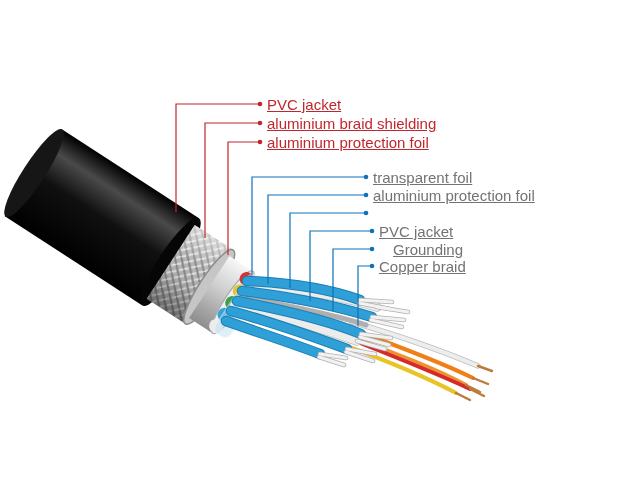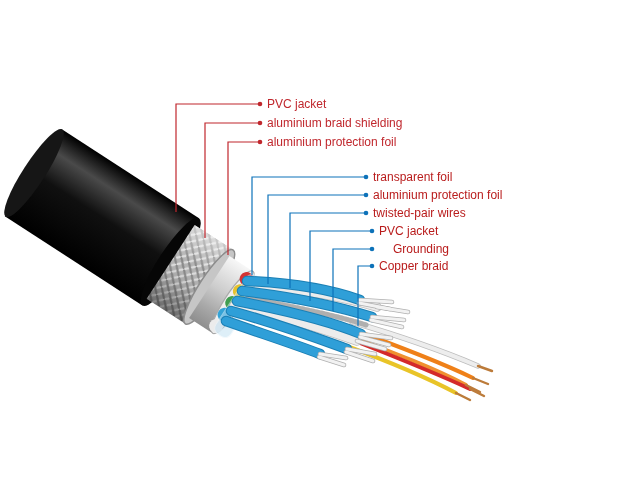--- a/index.html
+++ b/index.html
@@ -1,21 +1,21 @@
 <!DOCTYPE html>
 <html><head>
 <meta charset="utf-8">
 <style>
   html,body{margin:0;padding:0;background:#ffffff;}
   .stage{position:relative;width:640px;height:480px;background:#ffffff;overflow:hidden;
          font-family:"Liberation Sans",sans-serif;}
   .stage svg{position:absolute;left:0;top:0;}
-  .label{position:absolute;font-size:12px;line-height:15px;white-space:nowrap;}
+  .label{position:absolute;font-size:15px;line-height:15px;white-space:nowrap;text-decoration:underline;}
   .label.outer{color:#c0272d;}
-  .label.inner{color:#b91c1c;}
+  .label.inner{color:#737373;}
 </style>
 </head>
 <body>
 
 <div class="stage">
 
   <svg width="640" height="480" viewBox="0 0 640 480">
     <defs>
       <linearGradient id="gJ" x1="0" y1="0" x2="0" y2="1">
         <stop offset="0" stop-color="#000000"></stop>
@@ -155,18 +155,17 @@
       <circle cx="372" cy="266" r="2.3"></circle>
     </g>
   </svg>
 
   <div class="label outer" style="left:267px;top:97px">PVC jacket</div>
   <div class="label outer" style="left:267px;top:116px">aluminium braid shielding</div>
   <div class="label outer" style="left:267px;top:135px">aluminium protection foil</div>
 
   <div class="label inner" style="left:373px;top:170px">transparent foil</div>
   <div class="label inner" style="left:373px;top:188px">aluminium protection foil</div>
-  <div class="label inner" style="left:373px;top:206px">twisted-pair wires</div>
   <div class="label inner" style="left:379px;top:224px">PVC jacket</div>
   <div class="label inner" style="left:393px;top:242px">Grounding</div>
   <div class="label inner" style="left:379px;top:259px">Copper braid</div>
 
 </div>
 
 </body></html>

